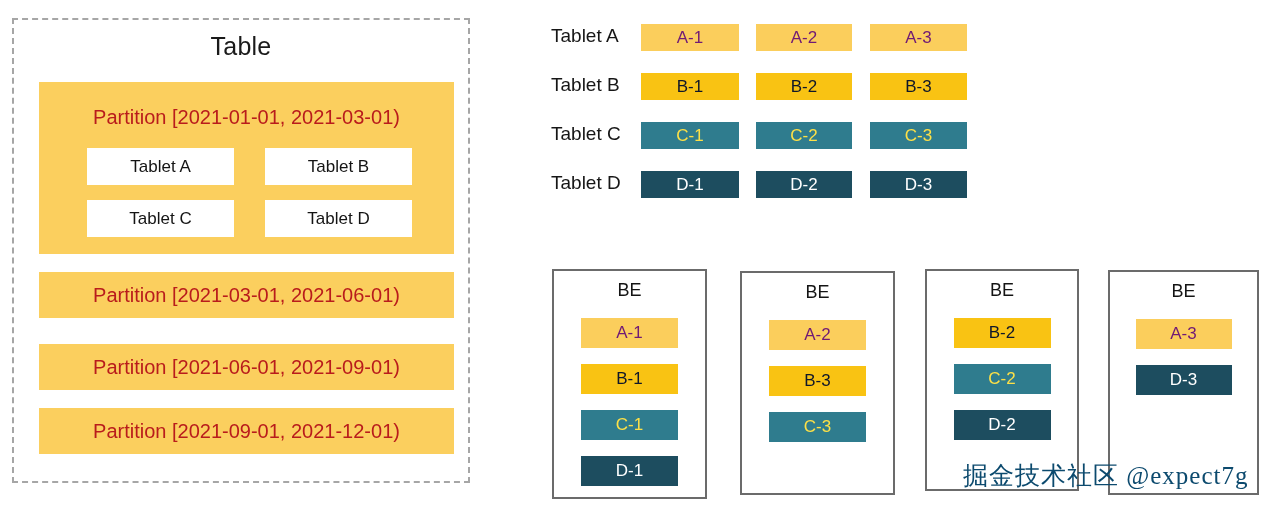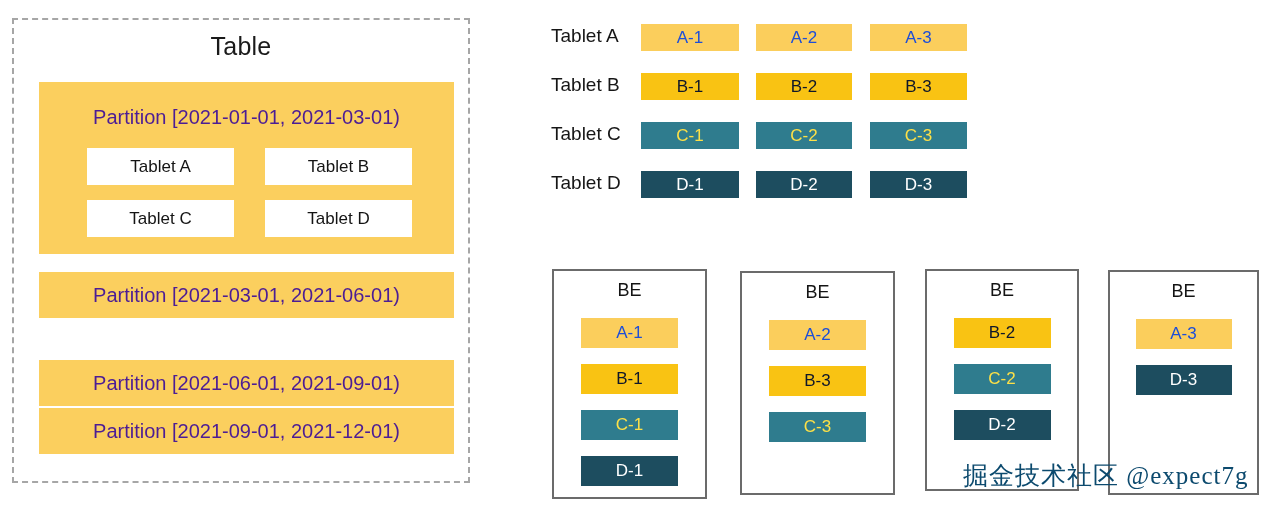--- a/index.html
+++ b/index.html
@@ -38,21 +38,21 @@
     letter-spacing: 0.2px;
   }
 
   .partition-box {
     position: absolute;
     background: #FBCF5E;
     box-sizing: border-box;
   }
   .partition-label {
     font-size: 20px;
-    color: #4c1d95;
+    color: #b91c1c;
     text-align: center;
     width: 100%;
     display: block;
   }
 
   #partition-0 {
     left: 25px;
     top: 62px;
     width: 415px;
     height: 172px;
@@ -84,21 +84,21 @@
 
   .partition-slim {
     left: 25px;
     width: 415px;
     height: 46px;
     display: flex;
     align-items: center;
     justify-content: center;
   }
   #partition-1 { top: 252px; }
-  #partition-2 { top: 340px; }
+  #partition-2 { top: 324px; }
   #partition-3 { top: 388px; }
 
   
   #tablet-rows {
     position: absolute;
     left: 551px;
     top: 22px;
     width: 430px;
   }
   .tablet-row {
@@ -120,21 +120,21 @@
     display: flex;
     align-items: center;
     justify-content: center;
     font-size: 17px;
   }
   .shard-0 { left: 90px;  width: 98px; }
   .shard-1 { left: 205px; width: 96px; }
   .shard-2 { left: 319px; width: 97px; }
 
   
-  .c-A { background: #FBCE5C; color: #1d4ed8; }
+  .c-A { background: #FBCE5C; color: #701a75; }
   .c-B { background: #F9C313; color: #0f172a; }
   .c-C { background: #2F7C8E; color: #fde047; }
   .c-D { background: #1D4D5F; color: #ffffff; }
 
   
   .be-box {
     position: absolute;
     box-sizing: border-box;
     border: 2px solid #6b6b6b;
     background: #ffffff;

